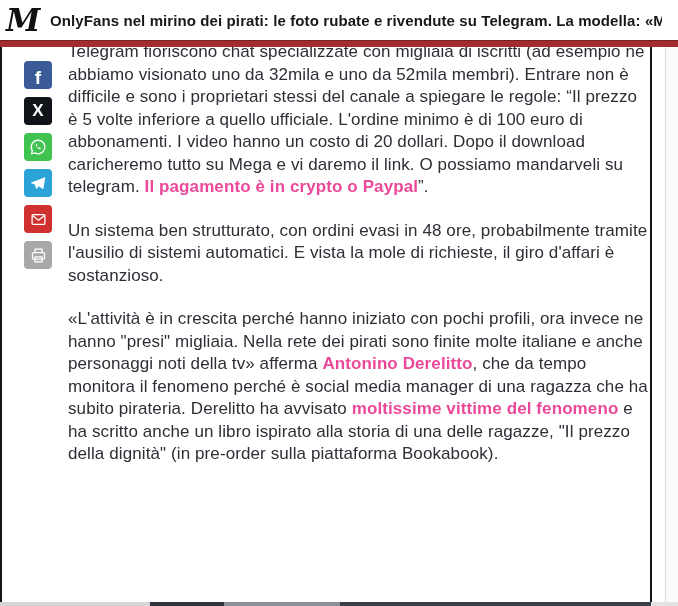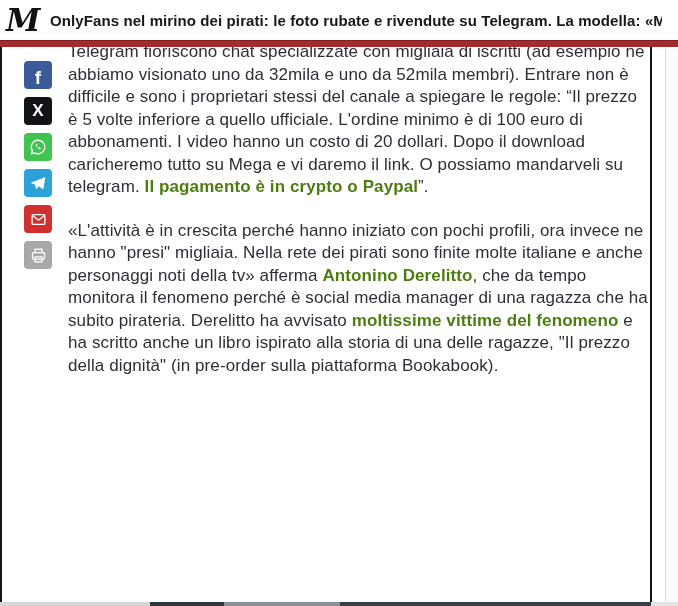--- a/index.html
+++ b/index.html
@@ -54,36 +54,37 @@
     font-family:"Liberation Sans", sans-serif;font-weight:bold;font-size:17px;
   }
   .share-btn svg{display:block;}
 
   
   .article{
     position:absolute;left:68px;top:41px;width:580px;z-index:1;
     font-size:17px;line-height:22.5px;color:#2e2f36;letter-spacing:.1px;
   }
   .article p{margin:0 0 21px 0;}
-  .article b{font-weight:bold;color:#4d7c0f;}
+  .article b{font-weight:bold;color:#ec4899;}
 
   
   .bottom-edge{position:absolute;left:0;bottom:0;width:678px;height:4px;z-index:16;}
   .bottom-edge .seg{position:absolute;top:0;height:4px;}
   .seg-1{left:0;width:150px;background:#d6d6d6;}
   .seg-2{left:150px;width:74px;background:#30363f;}
   .seg-3{left:224px;width:116px;background:#8b919a;}
   .seg-4{left:340px;width:311px;background:#3a404a;}
   .seg-5{left:651px;width:27px;background:#e3e3e3;}
 </style>
 </head>
 <body>
 
 <main class="article" id="article-body">
     <p><span>Telegram fioriscono chat specializzate con migliaia di iscritti (ad esempio ne abbiamo visionato uno da 32mila e uno da 52mila membri). Entrare non è difficile e sono i proprietari stessi del canale a spiegare le regole: “Il prezzo è 5 volte inferiore a quello ufficiale. L'ordine minimo è di 100 euro di abbonamenti. I video hanno un costo di 20 dollari. Dopo il download caricheremo tutto su Mega e vi daremo il link. O possiamo mandarveli su telegram. </span><b>Il pagamento è in crypto o Paypal</b><span>”.</span></p>
+    <p><span>Un sistema ben strutturato, con ordini evasi in 48 ore, probabilmente tramite l'ausilio di sistemi automatici. E vista la mole di richieste, il giro d'affari è sostanzioso.</span></p>
     <p><span>«L'attività è in crescita perché hanno iniziato con pochi profili, ora invece ne hanno "presi" migliaia. Nella rete dei pirati sono finite molte italiane e anche personaggi noti della tv» afferma </span><b>Antonino Derelitto</b><span>, che da tempo monitora il fenomeno perché è social media manager di una ragazza che ha subito pirateria. Derelitto ha avvisato </span><b>moltissime vittime del fenomeno</b><span> e ha scritto anche un libro ispirato alla storia di una delle ragazze, "Il prezzo della dignità" (in pre-order sulla piattaforma Bookabook).</span></p>
   </main>
 
 <header class="site-header">
   <div class="logo">M</div>
   <div class="sticky-title">OnlyFans nel mirino dei pirati: le foto rubate e rivendute su Telegram. La modella: «Mi...</div>
 </header>
 <div class="red-bar"></div>
 
 <div class="page-border-left"></div>

